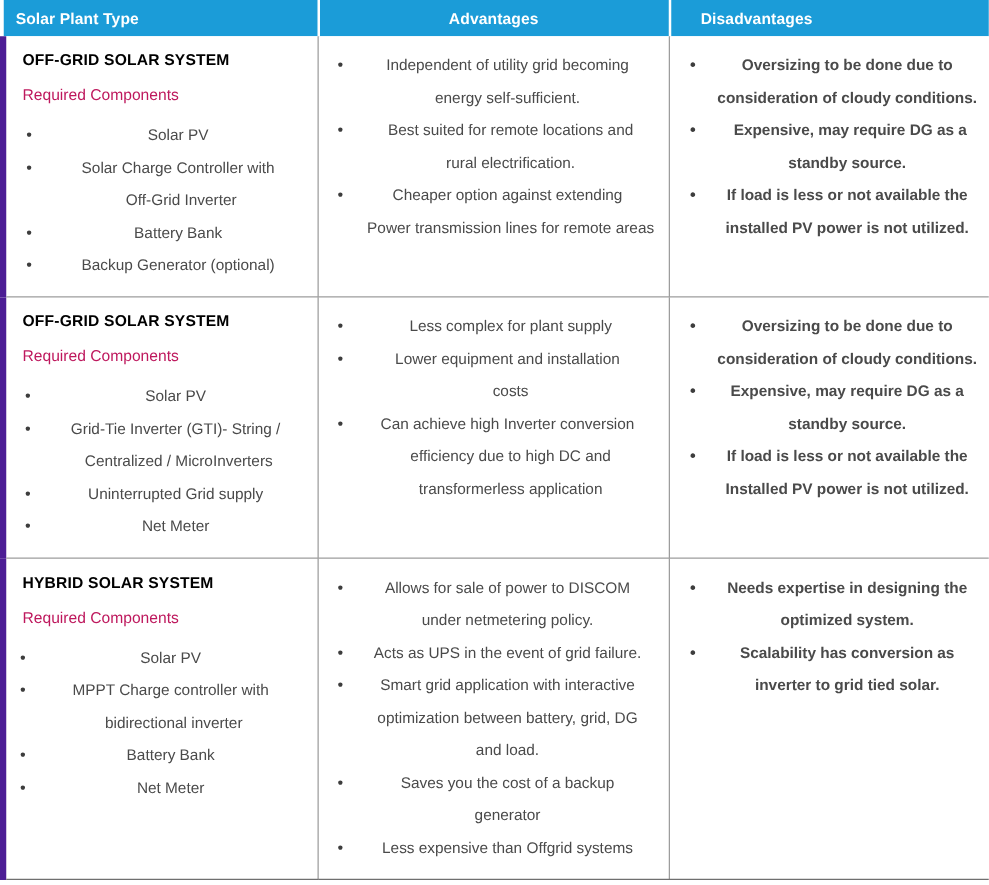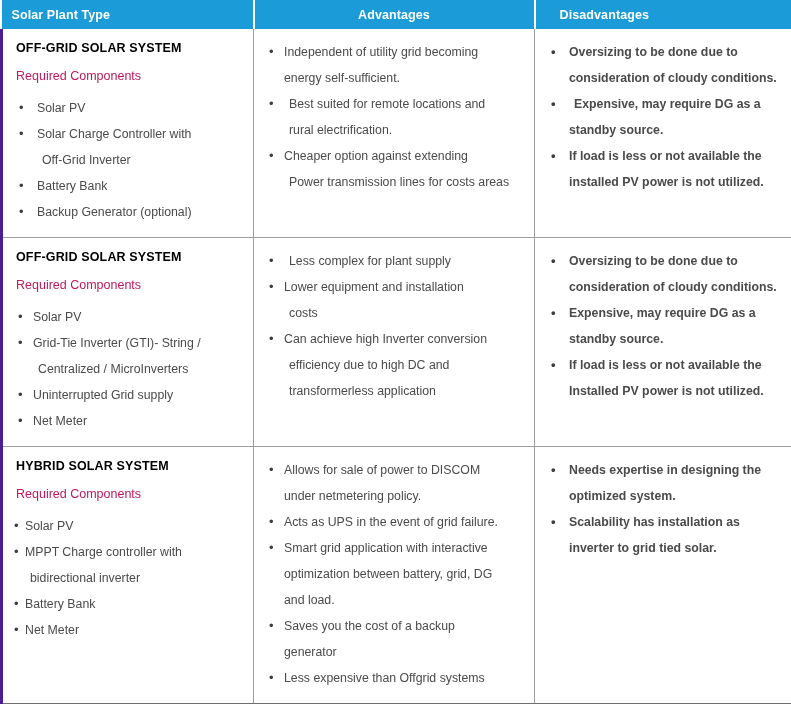--- a/index.html
+++ b/index.html
@@ -69,20 +69,21 @@
   .cell-subtitle {
     font-size: 12.5px;
     color: #be185d;
     margin: 0 0 12px 3px;
   }
 
   ul.bullets {
     list-style: none;
     margin: 0;
     padding: 0;
+    text-align: center;
   }
   ul.bullets > li {
     position: relative;
     font-size: 12.3px;
     color: #4a4a4a;
     line-height: 26px;
     padding-left: 20px;
     margin-bottom: 0;
   }
   ul.bullets > li::before {
@@ -100,21 +101,21 @@
 
   
   ul.bullets > li .cont { display: block; }
   ul.bullets > li .cont.indent { padding-left: 5px; }
 
   
   ul.bullets.gutter-wide > li { padding-left: 24px; }
   ul.bullets.gutter-wide > li::before { left: 6px; }
 
   
-  table.comparison tbody td:first-child { border-left: 3px solid #4c1d95; }
+  table.comparison tbody td:first-child { border-left: 5px solid #4c1d95; }
 </style>
 </head>
 <body>
 
 <div class="table-wrap">
   <table class="comparison">
     <thead>
       <tr>
         <th class="col-type">Solar Plant Type</th>
         <th class="col-adv">Advantages</th>
@@ -149,21 +150,21 @@
             <li>
               <span class="cont">Independent of utility grid becoming</span>
               <span class="cont">energy self-sufficient.</span>
             </li>
             <li>
               <span class="cont indent">Best suited for remote locations and</span>
               <span class="cont indent">rural electrification.</span>
             </li>
             <li>
               <span class="cont">Cheaper option against extending</span>
-              <span class="cont indent">Power transmission lines for costs areas</span>
+              <span class="cont indent">Power transmission lines for remote areas</span>
             </li>
           </ul>
         </td>
 
         <td class="col-dis">
           <ul class="bullets gutter-wide">
             <li>
               <span class="cont">Oversizing to be done due to</span>
               <span class="cont">consideration of cloudy conditions.</span>
             </li>
@@ -280,21 +281,21 @@
           </ul>
         </td>
 
         <td class="col-dis">
           <ul class="bullets gutter-wide">
             <li>
               <span class="cont">Needs expertise in designing the</span>
               <span class="cont">optimized system.</span>
             </li>
             <li>
-              <span class="cont">Scalability has installation as</span>
+              <span class="cont">Scalability has conversion as</span>
               <span class="cont">inverter to grid tied solar.</span>
             </li>
           </ul>
         </td>
       </tr>
 
     </tbody>
   </table>
 </div>
 

